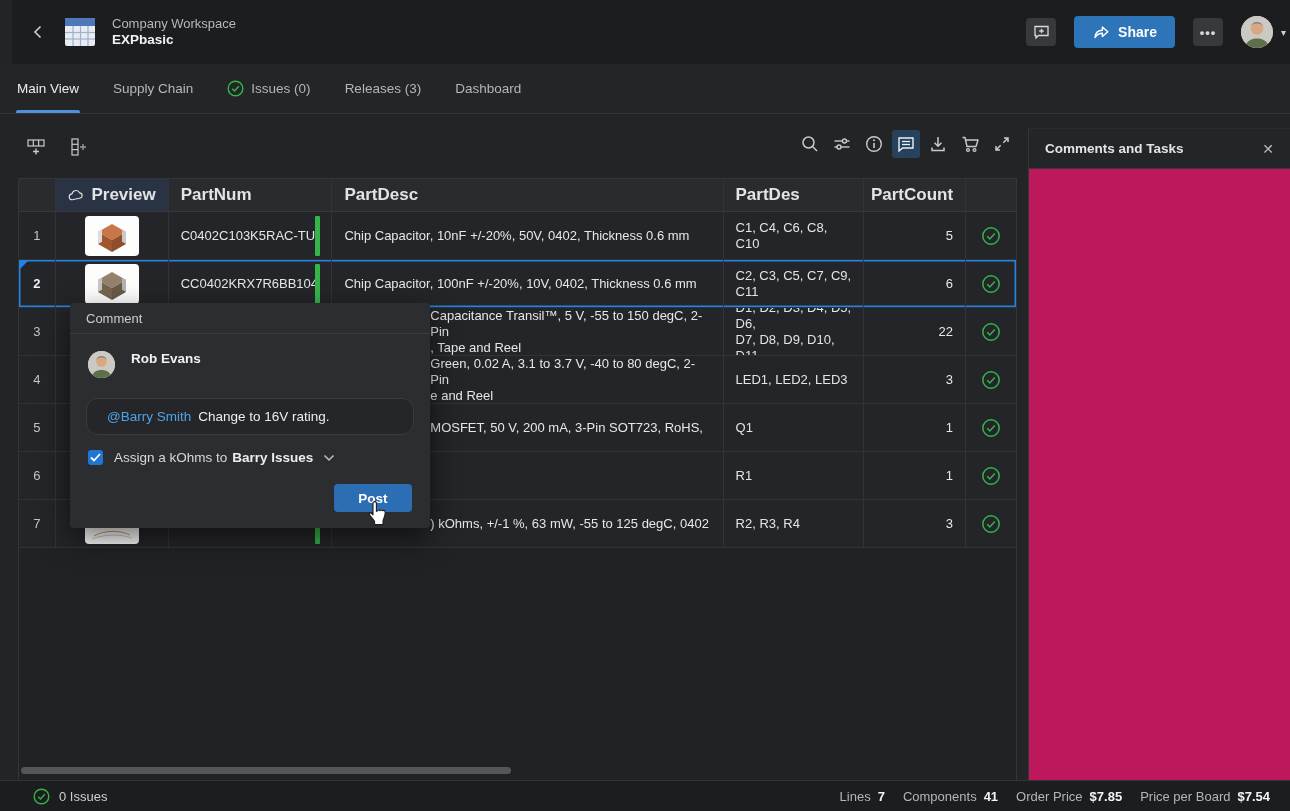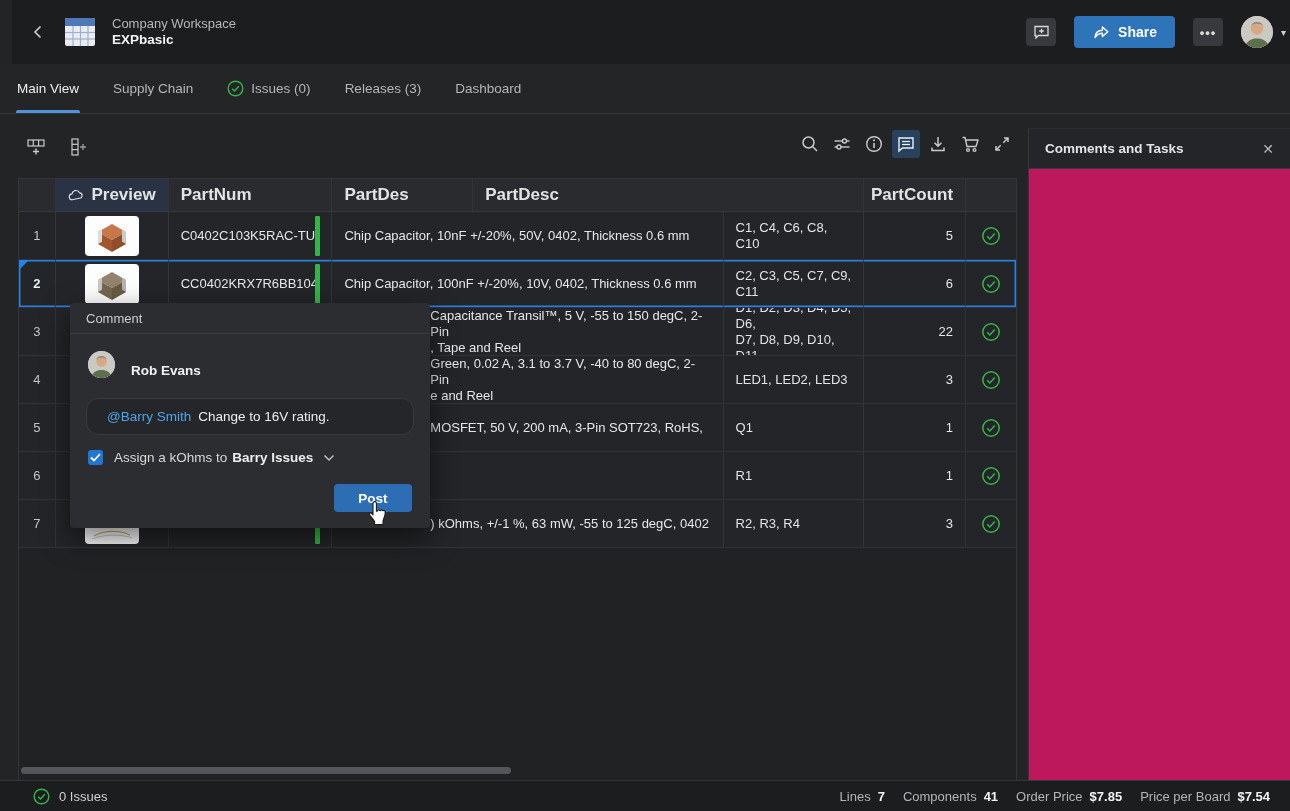--- a/index.html
+++ b/index.html
@@ -65,21 +65,21 @@
   .statusbar { position:absolute; left:0; top:780px; width:1290px; height:31px; background:#1c1d1f; border-top:1px solid #333538; display:flex; align-items:center; padding:0 20px 0 33px; }
   .sb-issues { display:flex; align-items:center; gap:9px; font-size:13px; color:#cfd0d2; }
   .sb-stats { margin-left:auto; display:flex; align-items:center; gap:18px; font-size:13px; }
   .sb-stat { display:flex; gap:7px; align-items:baseline; }
   .sb-label { color:#b4b5b8; }
   .sb-value { color:#f2f3f4; font-weight:700; }
 
   
   .popup { position:absolute; left:70px; top:303px; width:360px; height:225px; background:#2c2d30; border-radius:4px; box-shadow:0 10px 28px rgba(0,0,0,.55); z-index:40; }
   .popup-header { height:31px; display:flex; align-items:center; padding:0 16px; font-size:13px; color:#cbcdd0; border-bottom:1px solid #3c3d40; }
-  .popup-author { position:absolute; left:18px; top:48px; display:flex; align-items:flex-end; gap:16px; }
+  .popup-author { position:absolute; left:18px; top:48px; display:flex; align-items:flex-start; gap:16px; }
   .popup-avatar { width:27px; height:27px; border-radius:50%; overflow:hidden; background:#c9c9c5; }
   .popup-name { font-size:13.5px; font-weight:700; color:#f0f1f2; }
   .popup-input { position:absolute; left:16px; top:95px; width:328px; height:37px; background:#252629; border:1px solid #3a3b3f; border-radius:12px; display:flex; align-items:center; padding:0 10px 0 20px; font-size:13.5px; cursor:text; }
   .mention { color:#4da3e8; }
   .msg { color:#eceded; margin-left:7px; }
   .popup-assign { position:absolute; left:18px; top:147px; display:flex; align-items:center; font-size:13.5px; color:#d7d8da; }
   .checkbox { width:15px; height:15px; background:#2076d2; border-radius:3px; display:flex; align-items:center; justify-content:center; margin-right:11px; cursor:pointer; }
   .assignee { font-weight:700; color:#eceded; margin-left:5px; }
   .assign-caret { margin-left:10px; color:#c0c1c4; cursor:pointer; display:flex; }
   .post-btn { position:absolute; left:264px; top:181px; width:78px; height:28px; background:#2d6db3; border-radius:4px; display:flex; align-items:center; justify-content:center; color:#fff; font-size:13.5px; font-weight:700; cursor:pointer; }
@@ -243,22 +243,22 @@
         <div class="cell c-num"></div>
         <div class="cell c-prev" style="background:#2a3344; justify-content:flex-start; gap:8px;">
           <svg width="18" height="14" viewBox="0 0 18 14">
               <path d="M5 12.5 a3.4 3.4 0 0 1-.3-6.8 a4.6 4.6 0 0 1 8.8-1.1 a3.1 3.1 0 0 1-.5 6.2 z" fill="none" stroke="#dfe0e2" stroke-width="1.3" stroke-linejoin="round"></path>
             </svg>
           <span>Preview</span>
         </div>
         <div class="cell c-pn">
             <span>PartNum</span>
           </div>
+        <div class="cell c-desc"><span>PartDesc</span></div>
         <div class="cell c-des"><span>PartDes</span></div>
-        <div class="cell c-desc"><span>PartDesc</span></div>
         <div class="cell c-cnt">
             <span>PartCount</span>
           </div>
         <div class="cell c-chk"></div>
       </div>
       <div id="rows-container">
           <div class="t-row">
             <div class="cell c-num">1</div>
             <div class="cell c-prev">
               <div class="prev-box">

